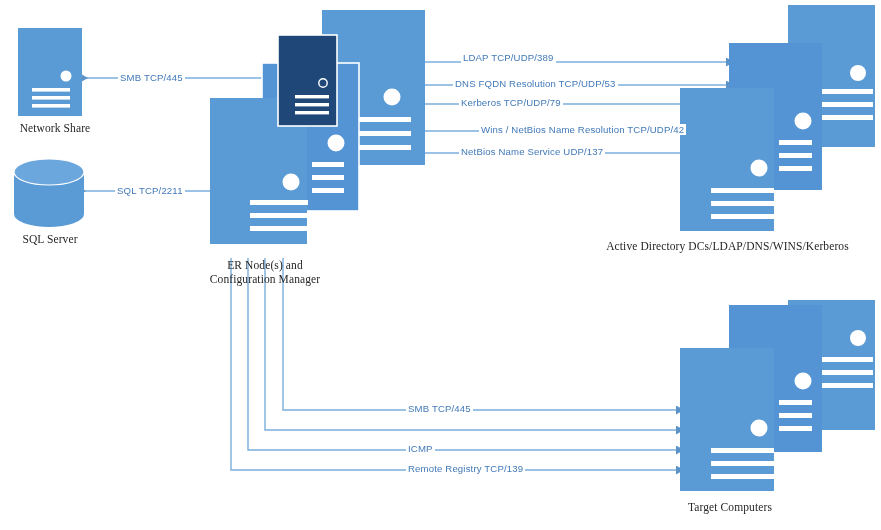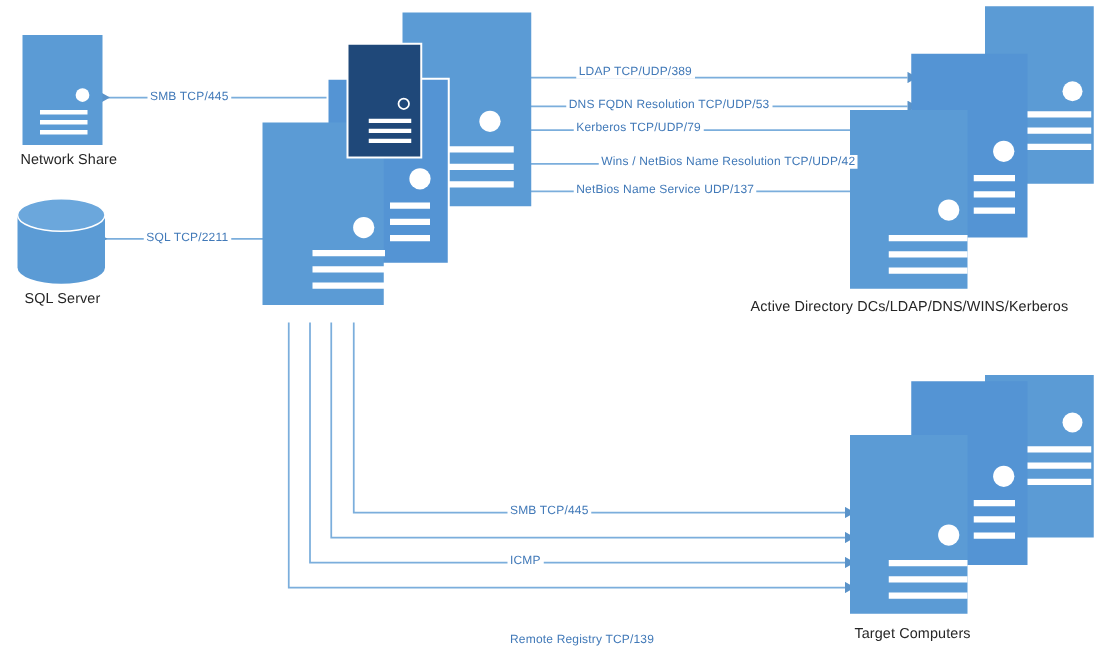--- a/index.html
+++ b/index.html
@@ -17,20 +17,21 @@
   #stage svg{position:absolute;left:0;top:0;}
   .node-caption{
     position:absolute;
     color:#262626;
     font-size:11.5px;
     line-height:14px;
     text-align:center;
     white-space:pre-line;
     letter-spacing:.1px;
     pointer-events:none;
+    font-family:Liberation Serif, serif;
   }
   .flow-label{
     position:absolute;
     color:#4179b8;
     font-size:9.6px;
     line-height:11px;
     white-space:nowrap;
     letter-spacing:.15px;
     background:#ffffff;
     padding:0 2px;
@@ -173,20 +174,22 @@
   <div class="flow-label" style="left:115px; top:185px;">SQL TCP/2211</div>
 
   <div class="flow-label" style="left:461px; top:52px;">LDAP TCP/UDP/389</div>
   <div class="flow-label" style="left:453px; top:78px;">DNS FQDN Resolution TCP/UDP/53</div>
   <div class="flow-label" style="left:459px; top:97px;">Kerberos  TCP/UDP/79</div>
   <div class="flow-label" style="left:450px; top:124px;margin-left:29px;">Wins / NetBios Name Resolution  TCP/UDP/42</div>
   <div class="flow-label" style="left:459px; top:146px;">NetBios Name Service  UDP/137</div>
 
   <div class="flow-label" style="left:406px; top:403px;">SMB TCP/445</div>
   <div class="flow-label" style="left:406px; top:443px;">ICMP</div>
-  <div class="flow-label" style="left:406px; top:463px;margin-top:43px;">Remote Registry TCP/139</div>
+  <div class="flow-label" style="left:406px; top:463px;">Remote Registry TCP/139</div>
 
   <div class="node-caption" style="left:0px; top:121px; width:110px;">Network Share</div>
   <div class="node-caption" style="left:0px; top:232px; width:100px;">SQL Server</div>
+  <div class="node-caption" style="left:175px; top:258px; width:180px;">ER Node(s) and
+Configuration Manager</div>
   <div class="node-caption" style="left:575px; top:239px; width:305px;">Active Directory DCs/LDAP/DNS/WINS/Kerberos</div>
   <div class="node-caption" style="left:645px; top:500px; width:170px;">Target Computers</div>
 
 </div>
 
 </body></html>

